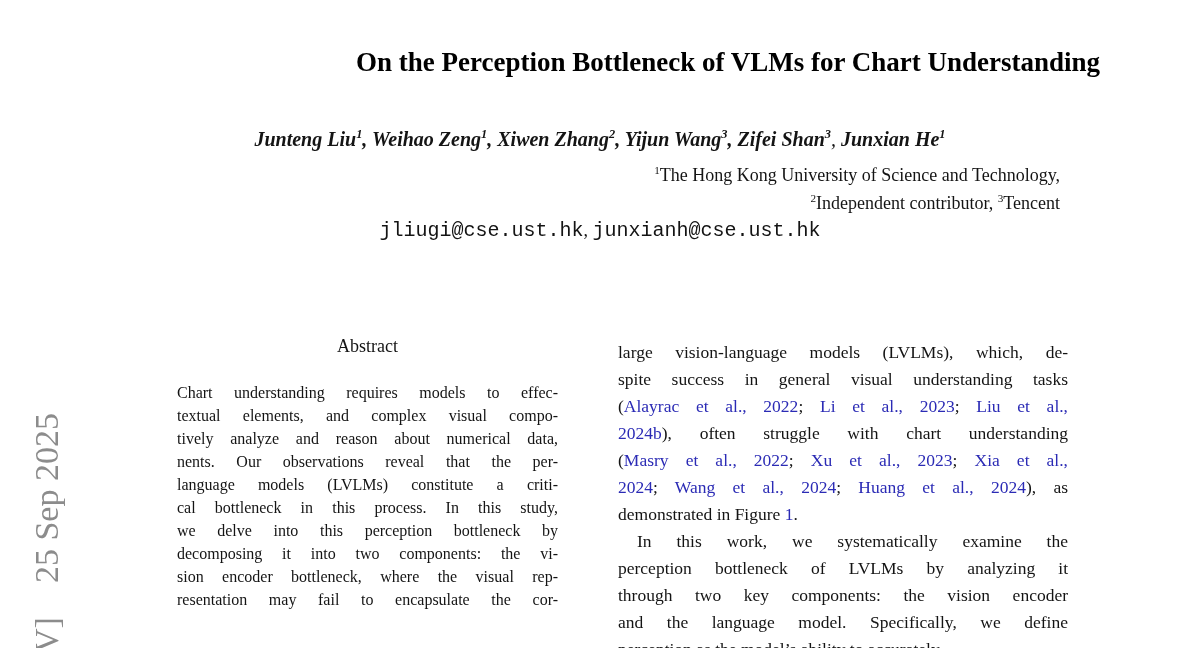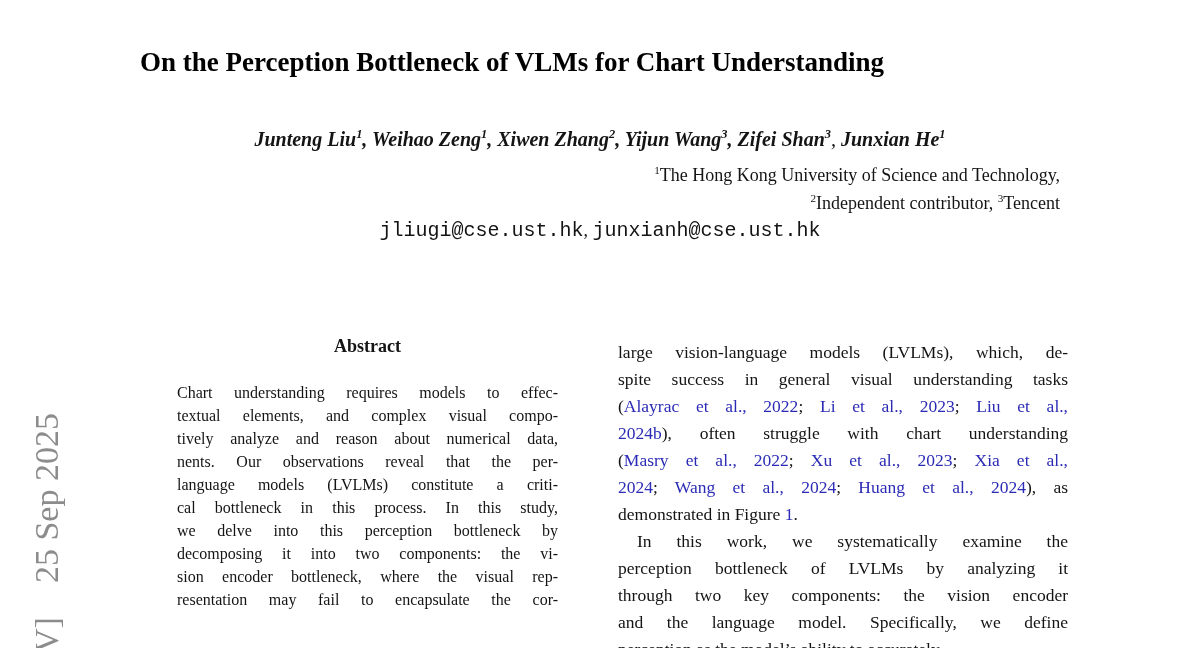--- a/index.html
+++ b/index.html
@@ -8,21 +8,21 @@
     width:1200px;height:648px;
     background:#ffffff;
     overflow:hidden;
     font-family:"Liberation Serif", serif;
     color:#141414;
     --link-color:#2b2bb5;
     --wm-color:#8c8c8c;
   }
   .title{
     position:absolute;left:140px;top:46px;width:960px;
-    text-align:left;font-size:27px;font-weight:bold;line-height:32px;
+    text-align:right;font-size:27px;font-weight:bold;line-height:32px;
     color:#000;
   }
   .authors{
     position:absolute;left:80px;top:126px;width:1040px;
     text-align:center;font-size:20px;line-height:26px;font-style:italic;
   }
   .affil{
     position:absolute;left:140px;width:920px;
     text-align:right;font-size:18px;line-height:26px;
   }
@@ -31,21 +31,21 @@
   .emails{
     position:absolute;left:140px;top:217px;width:920px;
     text-align:center;font-size:18px;line-height:26px;
   }
   .b{font-weight:bold;}
   .mono{font-family:"Liberation Mono", monospace;font-size:20px;}
   sup{font-size:62%;line-height:0;vertical-align:super;}
   .lnk{color:var(--link-color);}
   .abstract-heading{
     position:absolute;left:177px;top:336px;width:381px;
-    text-align:center;font-size:18px;font-weight:bold;
+    text-align:center;font-size:18px;font-weight:normal;
   }
   .col-left{
     position:absolute;left:177px;top:381px;width:381px;
     font-size:16px;line-height:23px;
   }
   .col-right{
     position:absolute;left:618px;top:339px;width:450px;
     font-size:17.5px;line-height:27px;
   }
   .tline{white-space:normal;}

